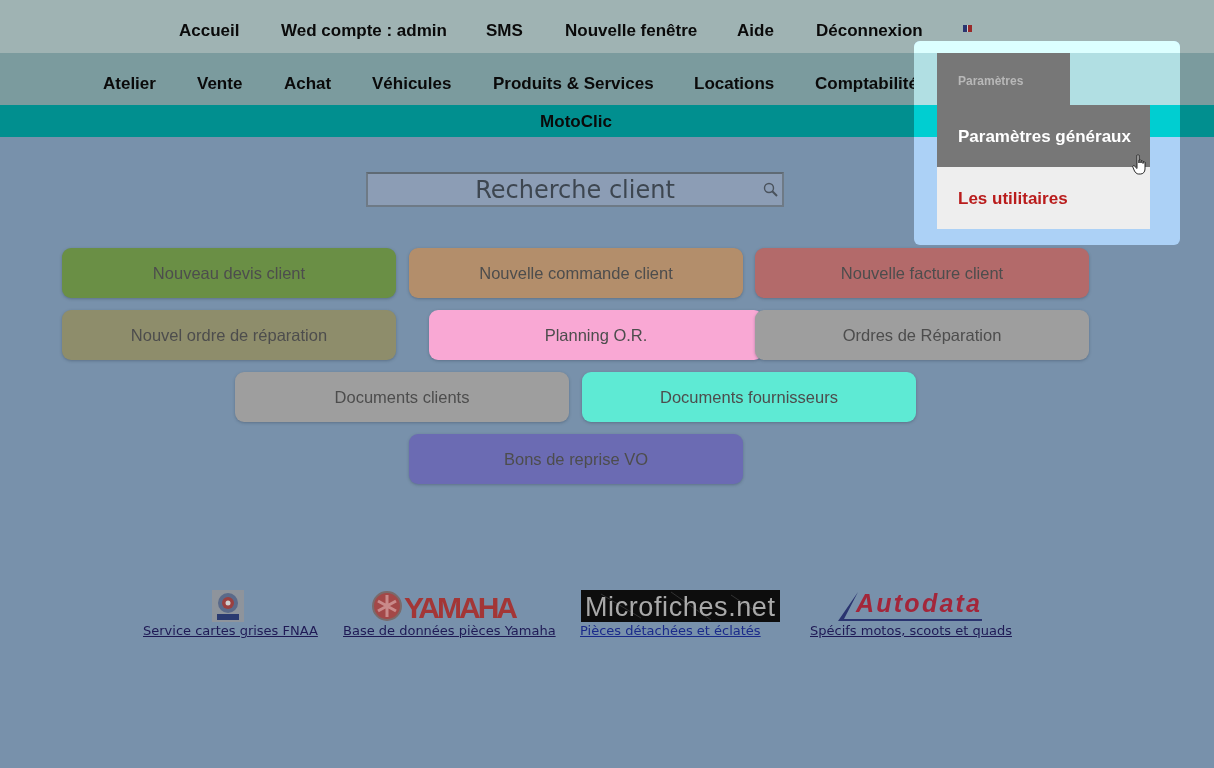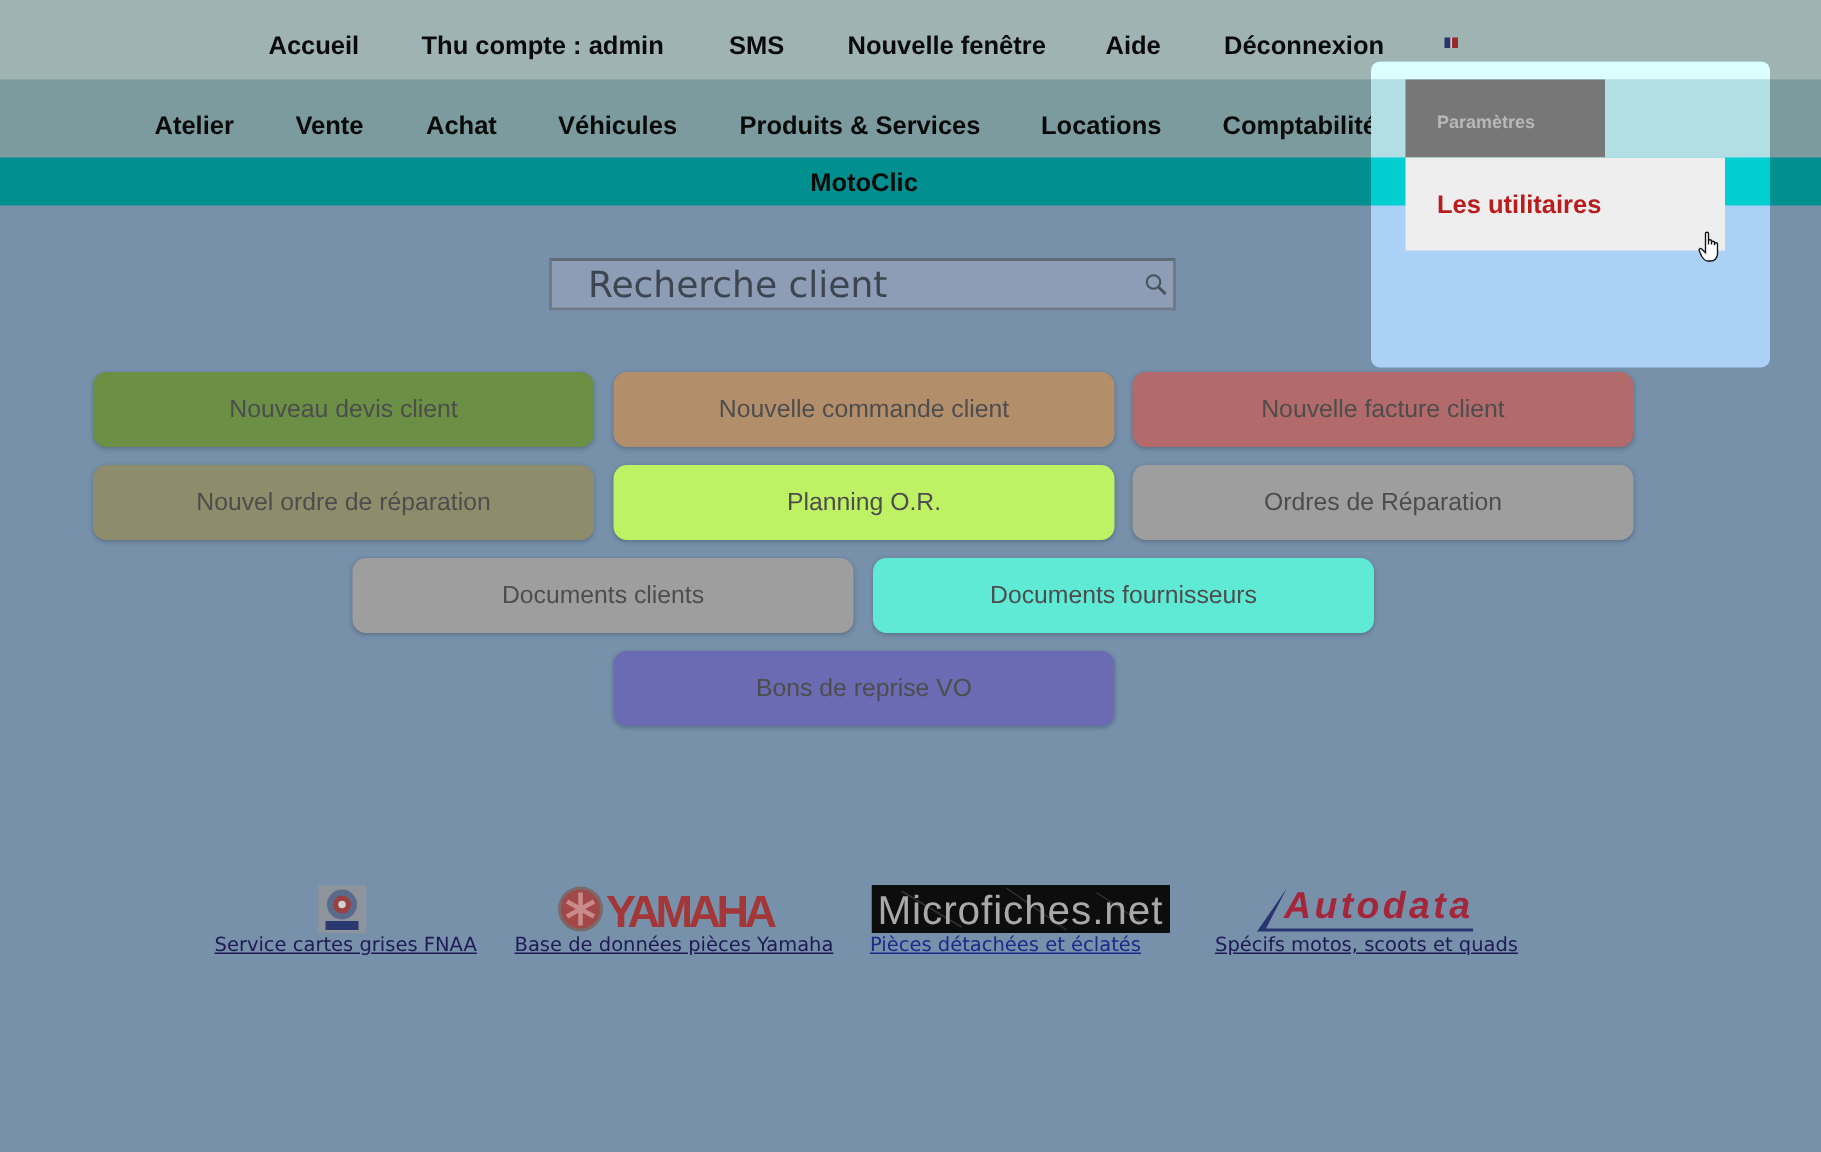--- a/index.html
+++ b/index.html
@@ -34,21 +34,21 @@
   }
   .app-title {
     position: absolute; left: 0; width: 1152px; top: 7px; text-align: center;
     font-size: 17px; font-weight: bold; color: #0a0a0a;
   }
   .search {
     position: absolute; left: 366px; top: 172px; width: 418px; height: 35px;
     background: #8c9db5; border: 2px solid #6e7a86; border-top-color: #5f6a74; box-sizing: border-box;
   }
   .search input {
-    width: 100%; height: 100%; border: 0; background: transparent; text-align: left;
+    width: 100%; height: 100%; border: 0; background: transparent; text-align: center;
     font-family: "DejaVu Sans", sans-serif; font-size: 24px; color: #3d4650; outline: none;
     padding: 0 24px; box-sizing: border-box;
   }
   .search input::placeholder { color: #3d4650; }
   .search-icon { position: absolute; right: 3px; top: 8px; width: 16px; height: 16px; }
   .tile {
     position: absolute; width: 334px; height: 50px; border-radius: 9px;
     display: flex; align-items: center; justify-content: center;
     font-size: 16.5px; color: #4d4d4d; cursor: pointer;
     box-shadow: 0 1px 3px rgba(40,55,75,0.35);
@@ -82,21 +82,21 @@
   }
   .dd-item.hover { background: #777777; color: #ffffff; }
   .dd-item.normal { background: #eeeeee; color: #b91c1c; }
   .cursor { position: absolute; left: 1132px; top: 154px; width: 16px; height: 22px; }
 </style>
 </head>
 <body>
 
 <div class="topbar">
   <span class="top-item" style="left:179px">Accueil</span>
-  <span class="top-item" style="left:281px">Thu compte : admin</span>
+  <span class="top-item" style="left:281px">Wed compte : admin</span>
   <span class="top-item" style="left:486px">SMS</span>
   <span class="top-item" style="left:565px">Nouvelle fenêtre</span>
   <span class="top-item" style="left:737px">Aide</span>
   <span class="top-item" style="left:816px">Déconnexion</span>
   <span class="flag">
     <span style="background:#2a3570"></span>
       <span style="background:#c8cfcf;flex:0.4"></span>
       <span style="background:#9a2a2a"></span>
   </span>
 </div>
@@ -121,21 +121,21 @@
     <circle cx="6" cy="6" r="4.5" fill="none" stroke="#4a525c" stroke-width="1.4"></circle>
     <line x1="9.3" y1="9.3" x2="14" y2="14" stroke="#4a525c" stroke-width="2"></line>
   </svg>
 </div>
 
 <div>
   <div class="tile" style="left:62px;top:248px;background:#6a8f45">Nouveau devis client</div>
   <div class="tile" style="left:409px;top:248px;background:#b38e6b">Nouvelle commande client</div>
   <div class="tile" style="left:755px;top:248px;background:#b36a6a">Nouvelle facture client</div>
   <div class="tile" style="left:62px;top:310px;background:#8e8d6b">Nouvel ordre de réparation</div>
-  <div class="tile" style="left:409px;top:310px;background:#bef264">Planning O.R.</div>
+  <div class="tile" style="left:429px;top:310px;background:#f9a8d4">Planning O.R.</div>
   <div class="tile" style="left:755px;top:310px;background:#9e9e9e">Ordres de Réparation</div>
   <div class="tile" style="left:235px;top:372px;background:#9e9e9e">Documents clients</div>
   <div class="tile" style="left:582px;top:372px;background:#5eead4">Documents fournisseurs</div>
   <div class="tile" style="left:409px;top:434px;background:#6b6bb3">Bons de reprise VO</div>
 </div>
 
 <div class="links-row">
   <div class="ext-link" style="left:143px;width:170px">
     <svg class="logo" width="32" height="32" viewBox="0 0 32 32">
       <rect width="32" height="32" fill="#8e949c"></rect>
@@ -170,19 +170,20 @@
     <a>Spécifs motos, scoots et quads</a>
   </div>
 </div>
 
 <div class="spot">
   <div class="s-top"></div>
   <div class="s-nav"></div>
   <div class="s-band"></div>
   <div class="nav-active">Paramètres</div>
   <div class="dd">
+    <div class="dd-item hover">Paramètres généraux</div>
     <div class="dd-item normal">Les utilitaires</div>
   </div>
 </div>
 
 <svg class="cursor" viewBox="0 0 16 22">
   <path d="M5 1.5 C5 0.6 7 0.6 7 1.5 L7 9 L7 6.5 C7 5.6 9 5.6 9 6.5 L9 9 L9 7.5 C9 6.6 11 6.6 11 7.5 L11 9.5 L11 8.5 C11 7.6 13 7.6 13 8.5 L13 15 C13 18 11 20 8.5 20 L6.5 20 C4.5 20 3.5 18.5 2.5 17 L0.8 13 C0.4 12 1.6 11.2 2.4 12 L5 14.5 Z" fill="#ffffff" stroke="#111" stroke-width="0.9"></path>
 </svg>
 
 </body></html>

